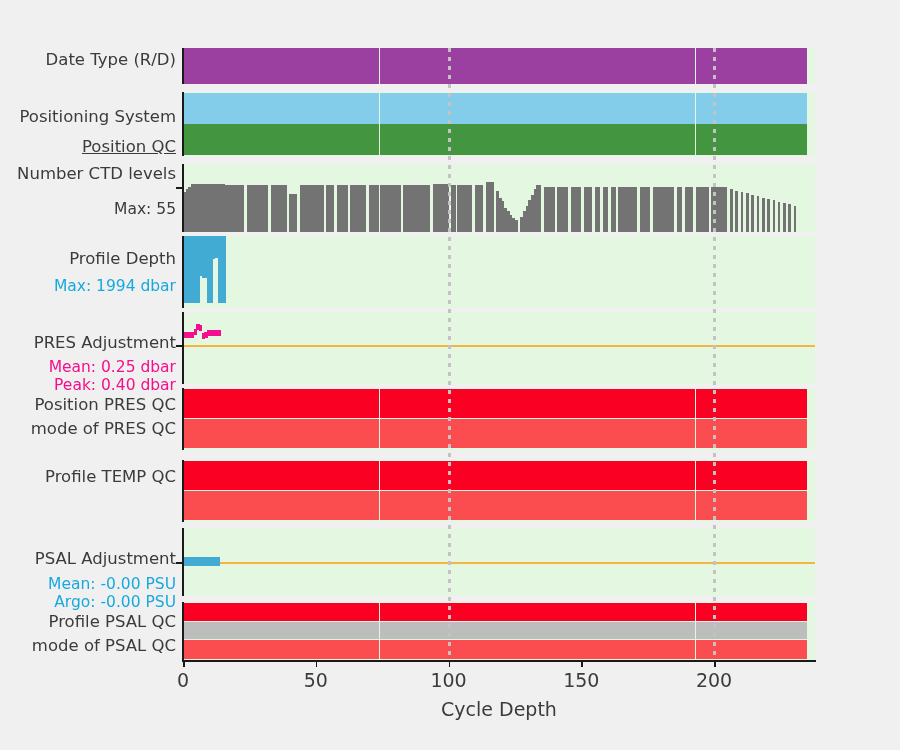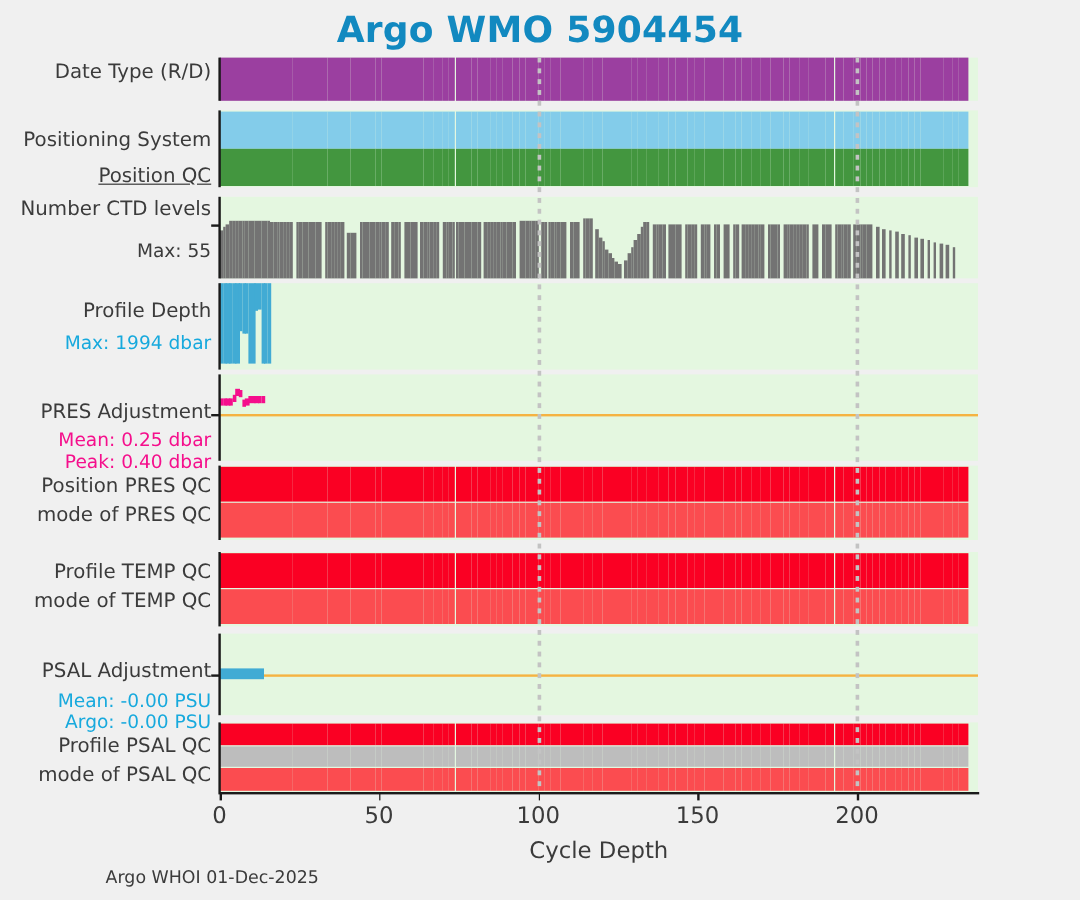--- a/index.html
+++ b/index.html
@@ -69,42 +69,40 @@
     position:absolute;left:88px;top:724px;
     font-size:14.5px;color:#3b3b3b;white-space:nowrap;
   }
   .ytick{position:absolute;width:7px;height:1.6px;background:#1a1a1a;}
 </style>
 </head>
 <body>
 
 <div id="root">
 
-  <div class="title">Argo WMO 5904454</div>
 
   <div class="lbl" style="top:50px;">Date Type (R/D)</div>
 
   <div class="lbl" style="top:107px;">Positioning System</div>
   <div class="lbl" style="top:137px;text-decoration:underline;">Position QC</div>
 
   <div class="lbl" style="top:164px;">Number CTD levels</div>
   <div class="lbl sub" style="top:200px;">Max: 55</div>
 
   <div class="lbl" style="top:249px;">Profile Depth</div>
   <div class="lbl sub cyan" style="top:277px;">Max: 1994 dbar</div>
 
   <div class="lbl" style="top:333px;">PRES Adjustment</div>
   <div class="lbl sub pink" style="top:358px;">Mean: 0.25 dbar</div>
   <div class="lbl sub pink" style="top:376px;">Peak: 0.40 dbar</div>
 
   <div class="lbl" style="top:395px;">Position PRES QC</div>
   <div class="lbl" style="top:419px;">mode of PRES QC</div>
 
   <div class="lbl" style="top:467px;">Profile TEMP QC</div>
-  <div class="lbl" style="top:491px;">mode of TEMP QC</div>
 
   <div class="lbl" style="top:549px;">PSAL Adjustment</div>
   <div class="lbl sub cyan" style="top:575px;">Mean: -0.00 PSU</div>
   <div class="lbl sub cyan" style="top:593px;">Argo: -0.00 PSU</div>
 
   <div class="lbl" style="top:612px;">Profile PSAL QC</div>
   <div class="lbl" style="top:636px;">mode of PSAL QC</div>
 
   <div class="panel" id="p-datetype" style="top:48px;height:36px;">
       <div style="position: absolute; left: 0px; width: 42.4874px; top: 0px; height: 36px; background: rgb(155, 63, 160);"></div>
@@ -1076,21 +1074,20 @@
   <div class="axisline" style="top:460px;height:62px;"></div>
   <div class="axisline" style="top:528px;height:68px;"></div>
   <div class="axisline" style="top:602px;height:58px;"></div>
 
   <div class="ytick" style="left:176px;top:187px;"></div>
   <div class="ytick" style="left:176px;top:345px;"></div>
   <div class="ytick" style="left:176px;top:562px;"></div>
 
   <div class="xaxis"></div>
   <div class="xlabel">Cycle Depth</div>
-  <div class="footer">Argo WHOI 01-Dec-2025</div>
 
 <div class="xtick" style="left: 183px;"></div>
     <div class="xticklbl" style="left: 183px;">0</div>
     <div class="xtick" style="left: 315.773px;"></div>
     <div class="xticklbl" style="left: 315.773px;">50</div>
     <div class="xtick" style="left: 448.546px;"></div>
     <div class="xticklbl" style="left: 448.546px;">100</div>
     <div class="xtick" style="left: 581.319px;"></div>
     <div class="xticklbl" style="left: 581.319px;">150</div>
     <div class="xtick" style="left: 714.092px;"></div>

